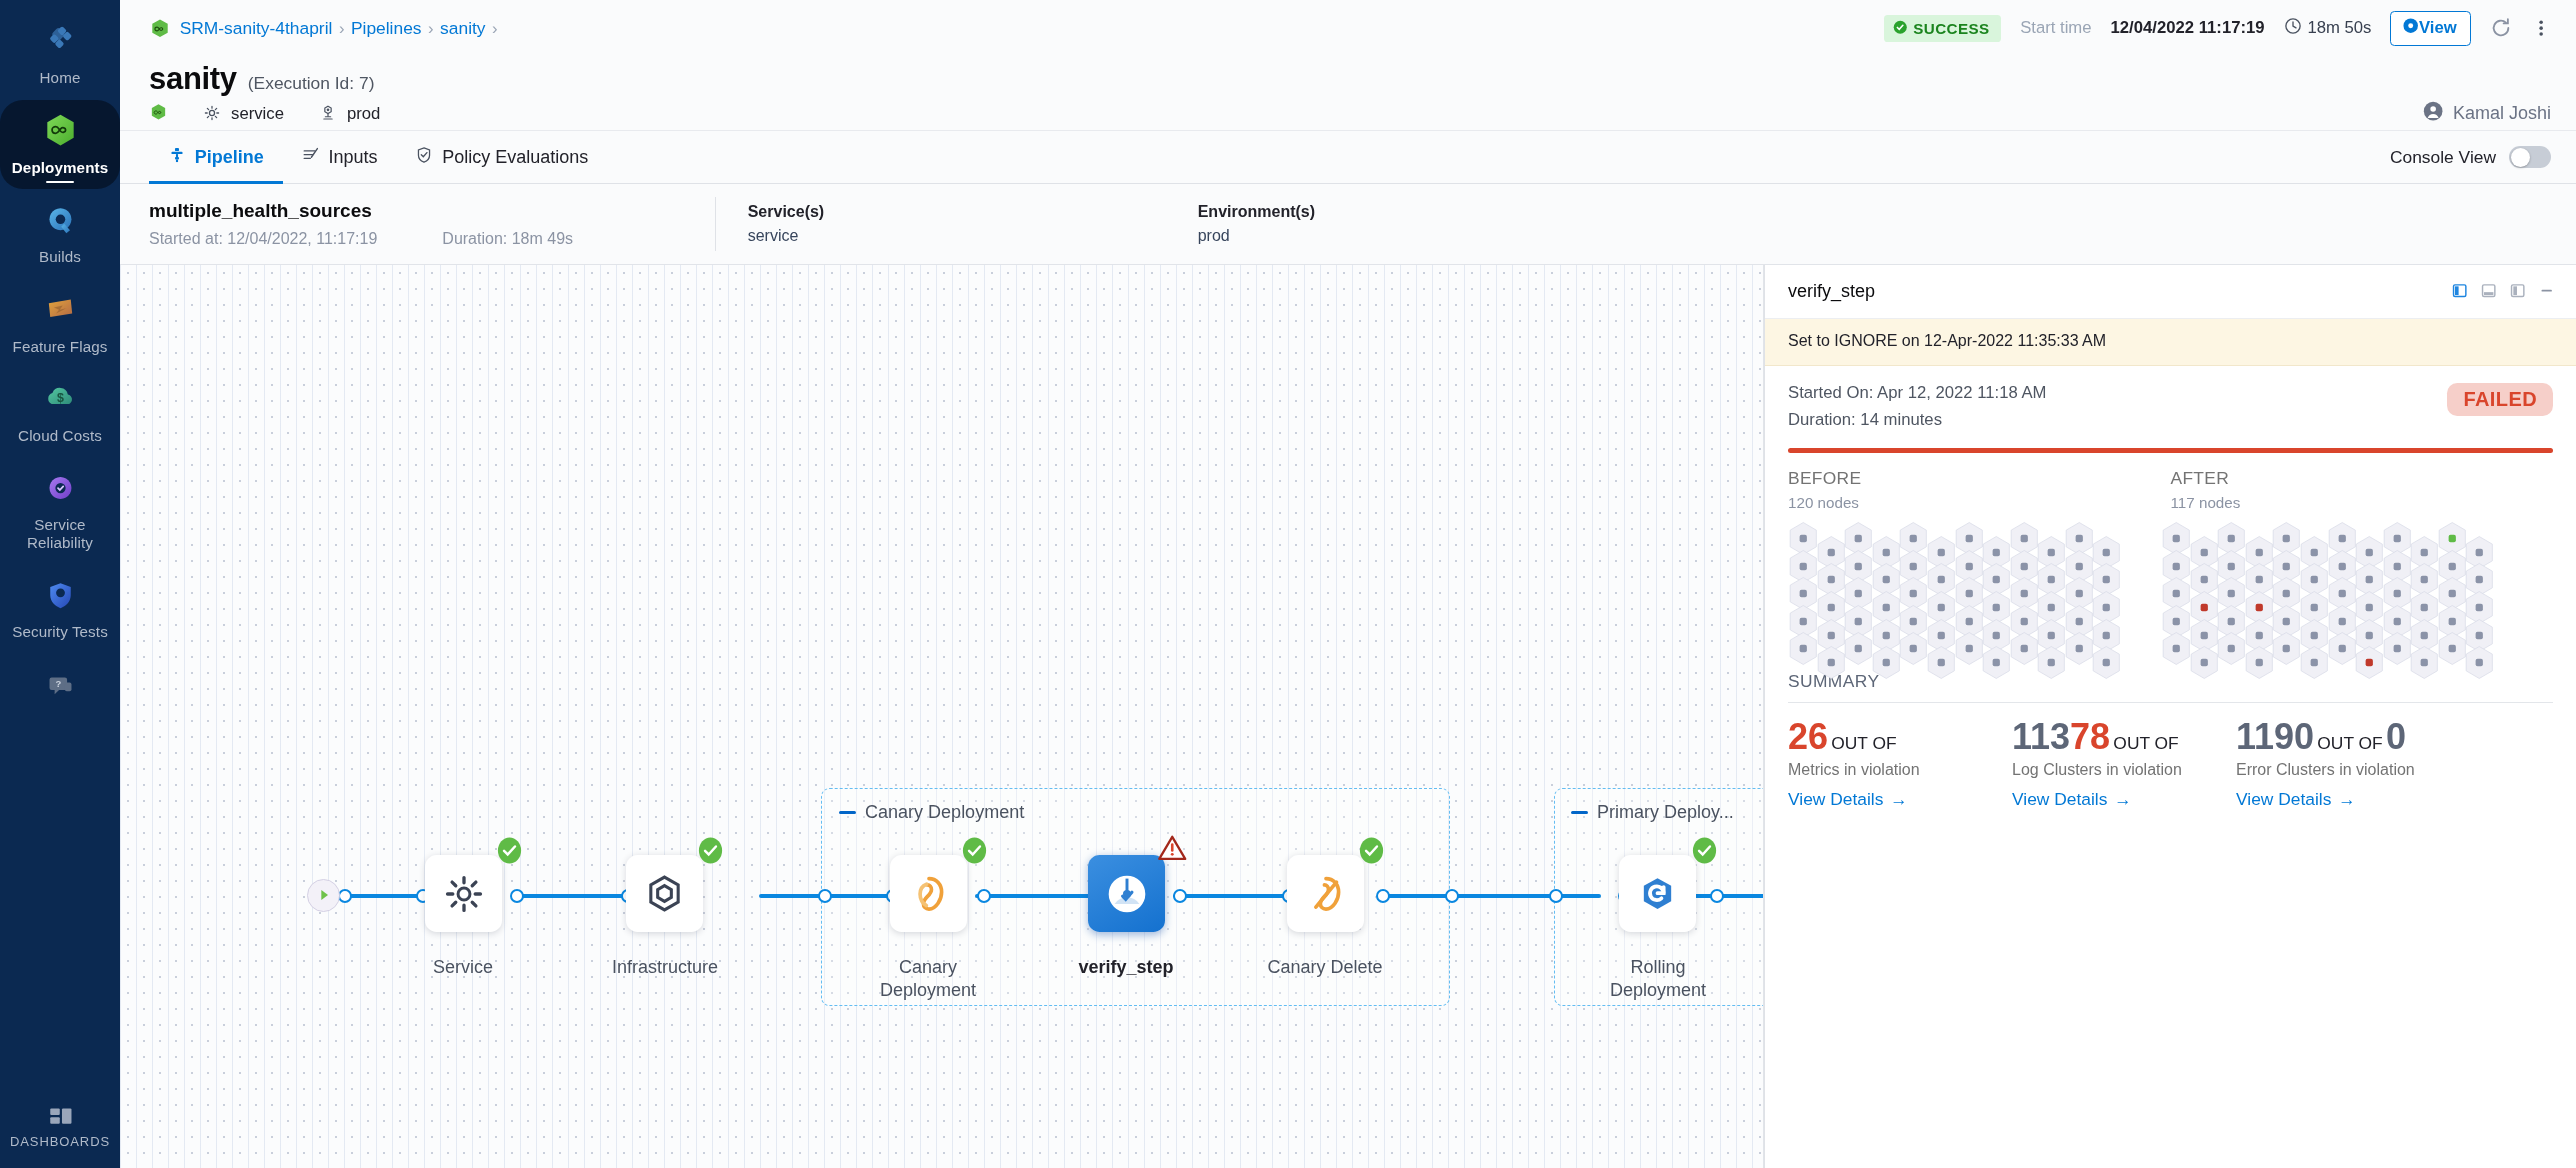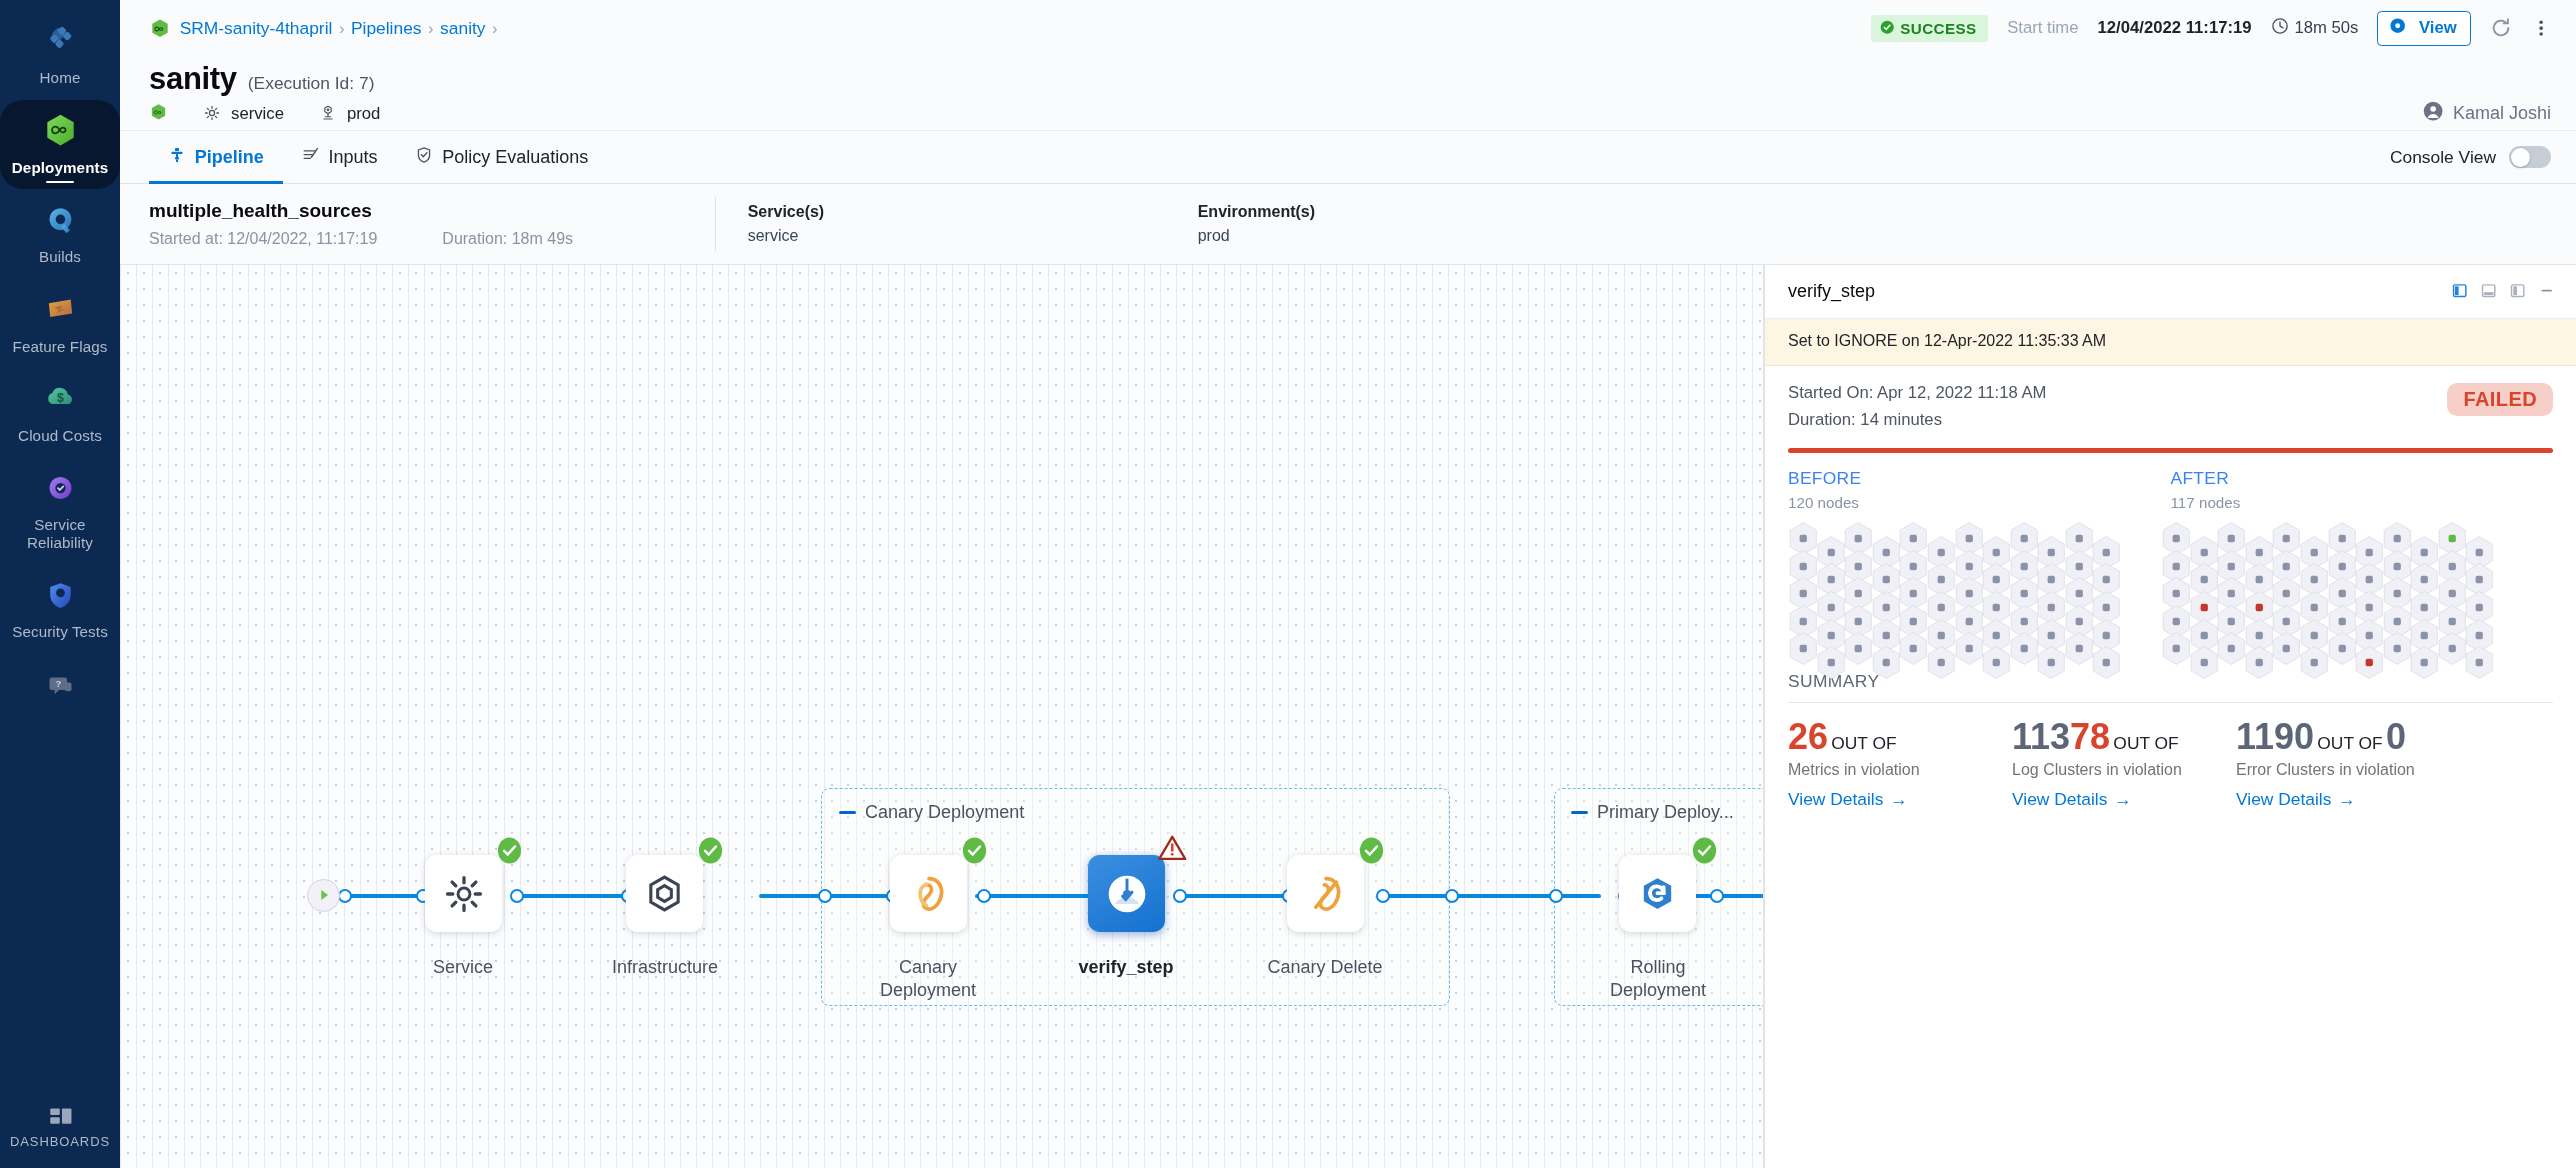--- a/index.html
+++ b/index.html
@@ -55,21 +55,21 @@
     background: #d9f5dc; color: #1b841e; font-size: 15.2px; font-weight: 600;
     letter-spacing: 0.4px; padding: 5.1px 11.6px 5.1px 8.7px; border-radius: 3.6px;
     display: flex; align-items: center; gap: 5.8px;
   }
   .lbl-muted { color: #9aa5b5; font-size: 16.7px; }
   .lbl-dark  { color: #22222a; font-size: 16.7px; font-weight: 600; }
   .dur-chip { display: flex; align-items: center; gap: 5.8px; color: #384050; font-size: 16.7px; }
   .view-btn {
     border: 1.5px solid #0278d5; border-radius: 4.4px; color: #0278d5;
     font-size: 16.7px; font-weight: 600; padding: 5.8px 13px 5.8px 10.2px;
-    display: flex; align-items: center; gap: 13px; background: #fff; cursor: pointer;
+    display: flex; align-items: center; gap: 0; background: #fff; cursor: pointer;
   }
   .icon-btn { cursor: pointer; display:flex; align-items:center; }
 
   
   .titlebar { flex: 0 0 73px; padding: 0 25px 0 29px; display:flex; flex-direction:column;
               justify-content:center; gap: 4.4px; background:#fafbfc;}
   .title-line { display: flex; align-items: baseline; gap: 11px; }
   .page-title { font-size: 31px; font-weight: 700; color: #0b0b0d; letter-spacing:-0.3px;}
   .exec-id { font-size: 17.4px; color: #4f5662; }
   .meta-line { display: flex; align-items: center; gap: 10.2px; }
@@ -156,21 +156,21 @@
   .banner p  { font-size: 16px; color:#22222a; }
   .meta-block { padding: 17.4px 23px 7.3px 23px; display:flex; }
   .meta-block .lines { display:flex; flex-direction:column; gap:7.3px;}
   .meta-block .lines div { font-size:16.7px; color:#4f5662; }
   .failed-pill { margin-left:auto; align-self:flex-start; background:#f6cfc9; color:#d9452c;
                  font-size:20px; font-weight:600; letter-spacing:0.4px; padding:5.1px 16px;
                  border-radius:10.2px; }
   .redbar { height:5.8px; background:#d9452c; border-radius:2.9px; margin: 10.2px 23px 0 23px; }
   .ba-row { display:flex; padding: 14.5px 23px 0 23px; }
   .ba-col { width: 50%; }
-  .ba-col h5 { font-size:17.4px; color:#3b82f6; font-weight:400; letter-spacing:0.3px; margin-bottom: 5.1px;}
+  .ba-col h5 { font-size:17.4px; color:#737373; font-weight:400; letter-spacing:0.3px; margin-bottom: 5.1px;}
   .ba-col .cnt { font-size:15.2px; color:#8b93a3; }
   .hexwrap { display:flex; padding: 10.2px 23px 0 23px; gap: 32px; }
   .hexgrid { position:relative; width: 341px; height: 131px; }
   .hex { position:absolute; width:30.5px; height:35px; }
   .hex svg { display:block; }
 
   .summary { padding: 19px 23px 0 23px; }
   .summary h5 { font-size:17.4px; color:#5d6677; letter-spacing:0.4px; font-weight:400; }
   .summary hr { border:none; border-top:1.5px solid #e3e6ea; margin-top: 10.2px; }
   .stats { display:flex; padding: 16px 23px 0 23px; gap: 13px; align-items:flex-start;}

